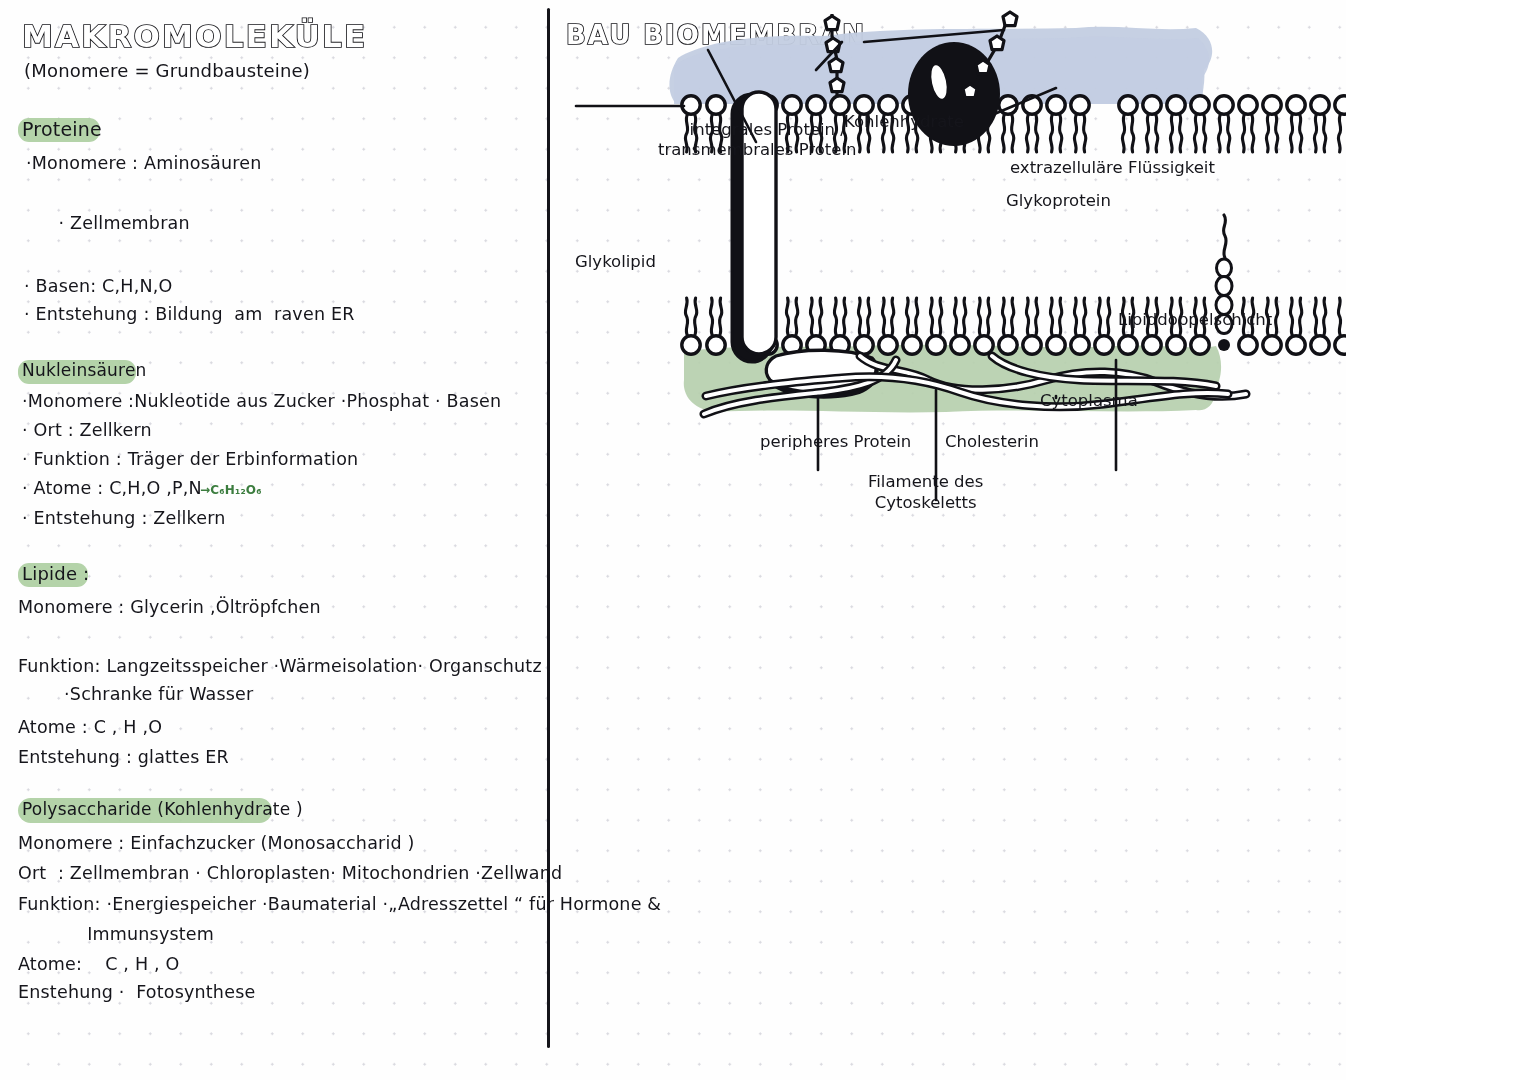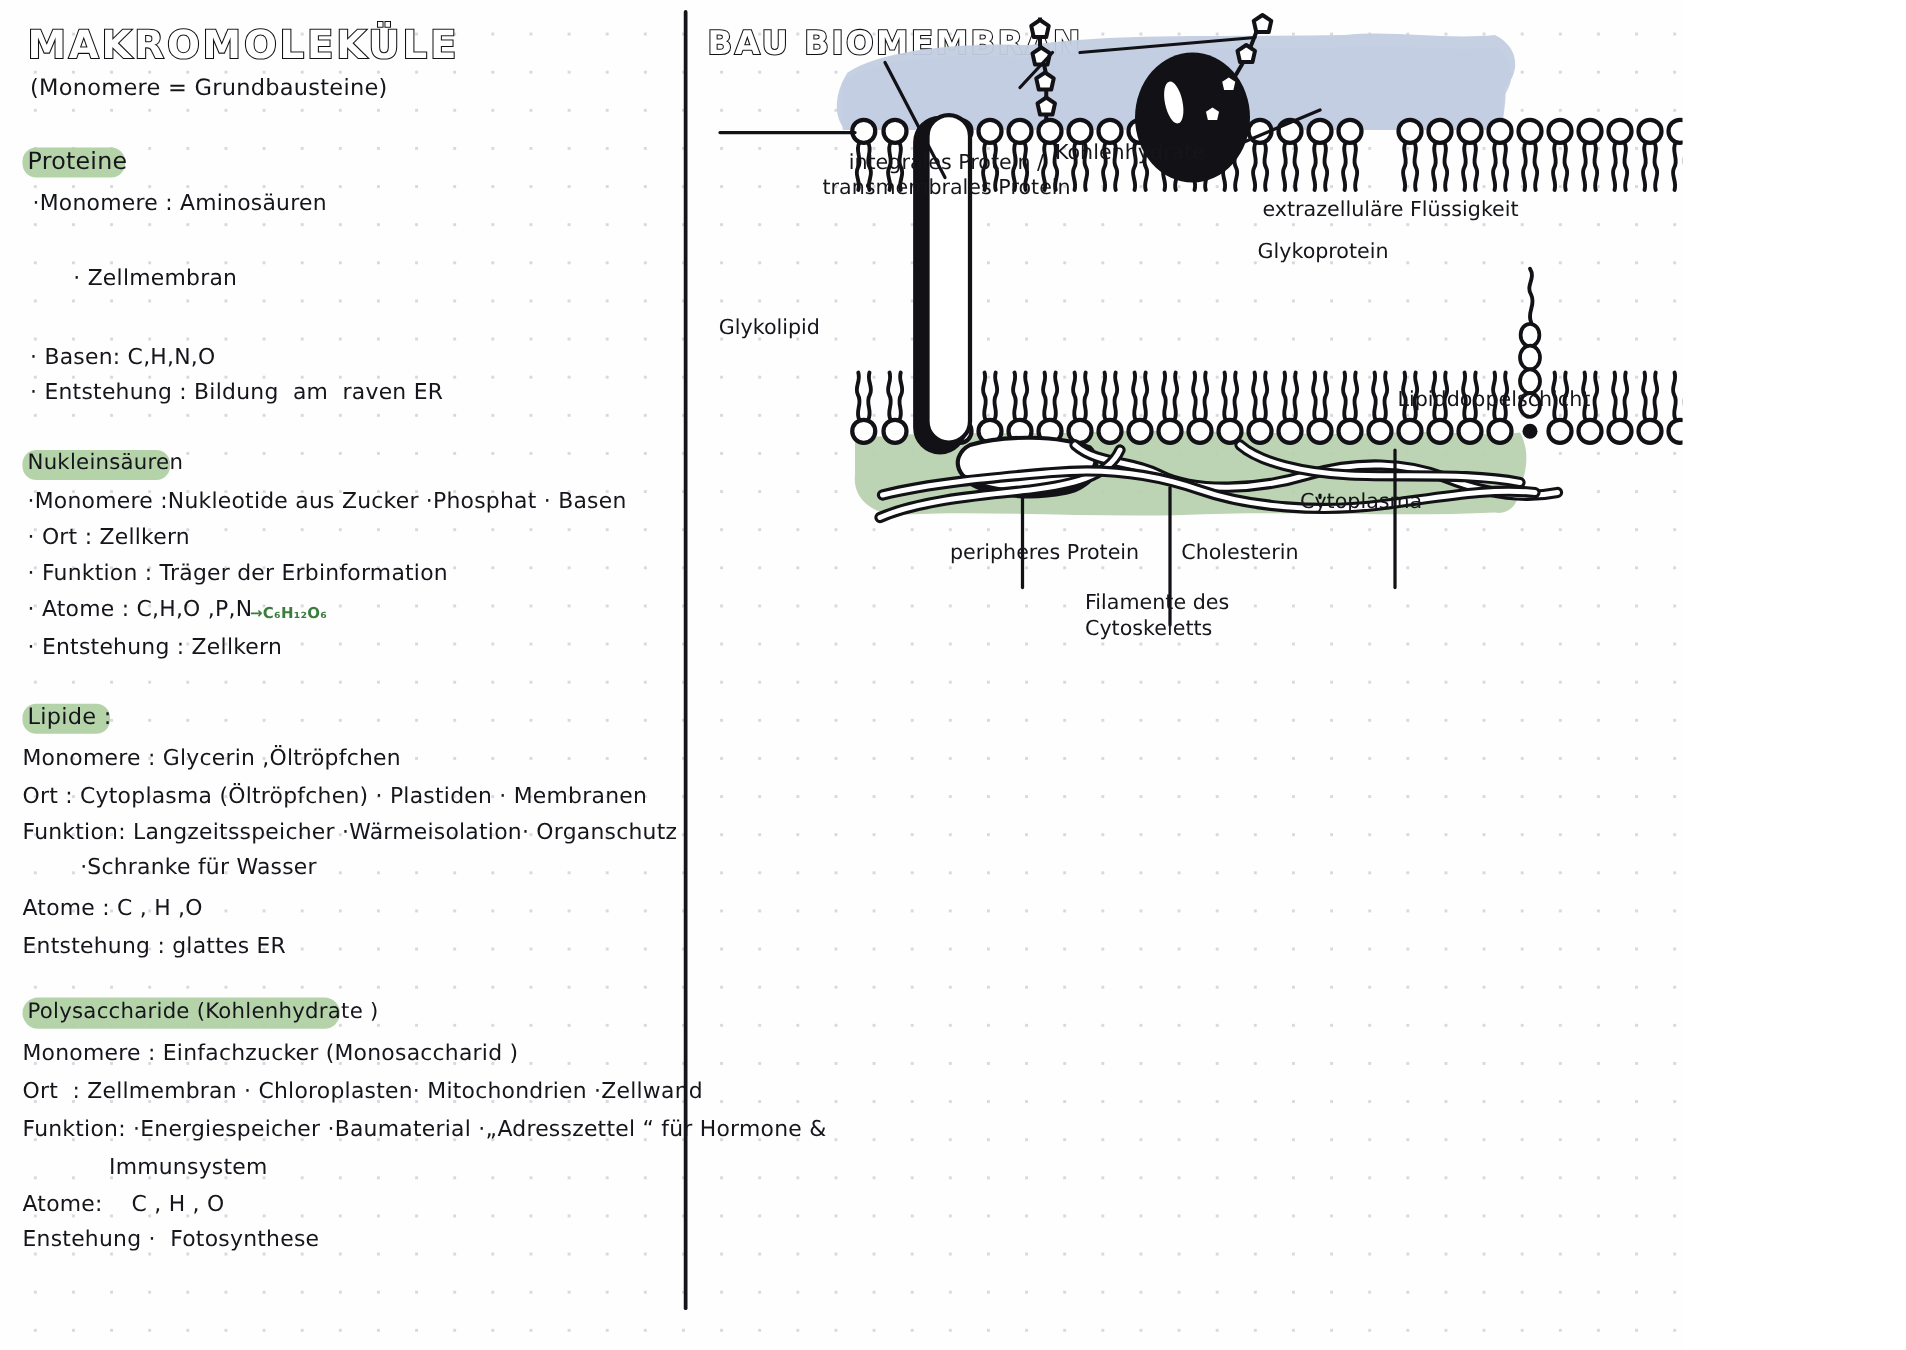--- a/index.html
+++ b/index.html
@@ -13,20 +13,21 @@
   #page {
     position: relative;
     width: 1346px;
     height: 1080px;
     background-color: #fefefe;
     background-image:
       radial-gradient(circle, #d8d8de 1.1px, transparent 1.2px);
     background-size: 30.5px 30.5px;
     background-position: 13px 12px;
     overflow: hidden;
+    text-align: center;
   }
 
   
   .divider {
     position: absolute;
     left: 547px;
     top: 8px;
     width: 3px;
     height: 1040px;
     background: #14141a;
@@ -123,21 +124,20 @@
   <div class="hw body-line" style="left:22px; top:421px;">· Ort : Zellkern</div>
   <div class="hw body-line" style="left:22px; top:450px;">· Funktion : Träger der Erbinformation</div>
   <div class="hw body-line" style="left:22px; top:479px;">· Atome : C,H,O ,P,N</div>
   <div class="hw green-txt" style="left:200px; top:484px;">→C₆H₁₂O₆</div>
   <div class="hw body-line" style="left:22px; top:509px;">· Entstehung : Zellkern</div>
 
   <div class="hl" style="left:18px; top:563px; width:70px; height:24px;"></div>
   <div class="hw body-line hl-text" style="left:22px; top:565px; font-size:18px;">Lipide :</div>
 
   <div class="hw body-line" style="left:18px; top:598px;">Monomere : Glycerin ,Öltröpfchen</div>
-  <div class="hw body-line" style="left:18px; top:628px;">Ort : Cytoplasma (Öltröpfchen) · Plastiden · Membranen</div>
   <div class="hw body-line" style="left:18px; top:657px;">Funktion: Langzeitsspeicher ·Wärmeisolation· Organschutz</div>
   <div class="hw body-line" style="left:18px; top:685px;">        ·Schranke für Wasser</div>
   <div class="hw body-line" style="left:18px; top:718px;">Atome : C , H ,O</div>
   <div class="hw body-line" style="left:18px; top:748px;">Entstehung : glattes ER</div>
 
   <div class="hl r2" style="left:18px; top:798px; width:254px; height:25px;"></div>
   <div class="hw body-line hl-text" style="left:22px; top:801px; font-size:17px;">Polysaccharide (Kohlenhydrate )</div>
 
   <div class="hw body-line" style="left:18px; top:834px;">Monomere : Einfachzucker (Monosaccharid )</div>
   <div class="hw body-line" style="left:18px; top:864px;">Ort  : Zellmembran · Chloroplasten· Mitochondrien ·Zellwand</div>

